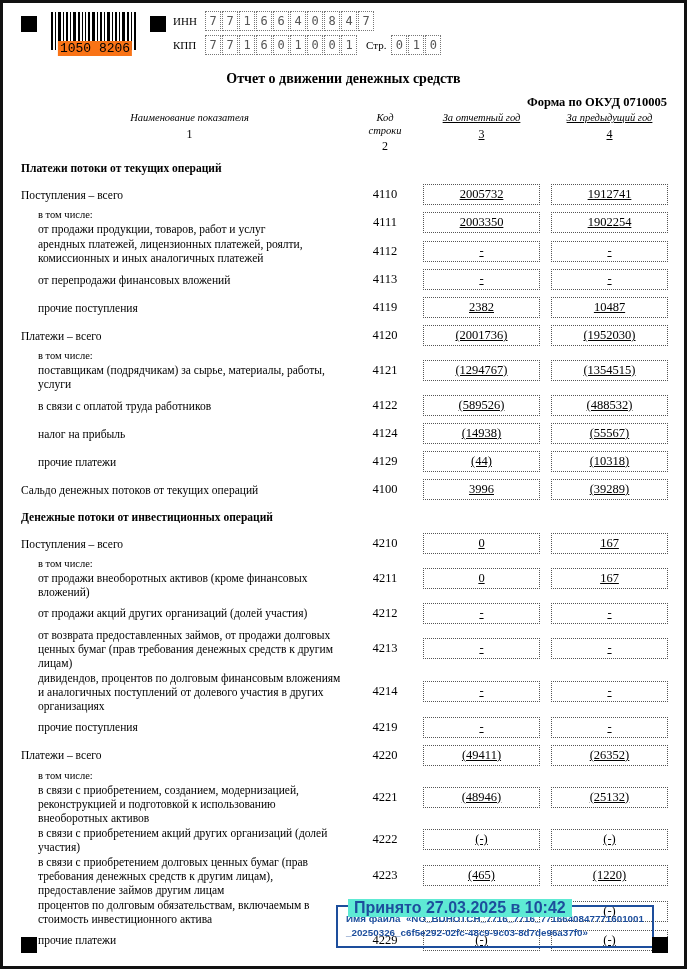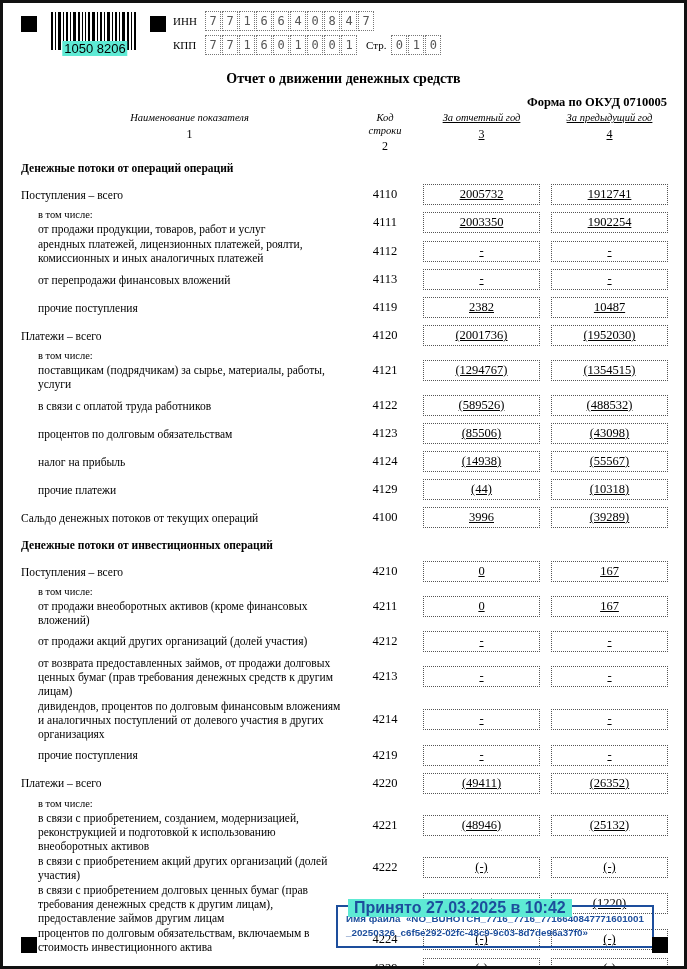--- a/index.html
+++ b/index.html
@@ -19,22 +19,22 @@
   .corner-sq { position: absolute; width: 16px; height: 16px; background: #000; }
   .sq-tl { left: 18px; top: 13px; }
   .sq-tm { left: 147px; top: 13px; }
   .sq-bl { left: 18px; bottom: 13px; }
   .sq-br { right: 16px; bottom: 13px; }
 
   .barcode-wrap { position: absolute; left: 48px; top: 9px; width: 88px; height: 44px; }
   .barcode-wrap svg { display: block; }
   .barcode-num {
     position: absolute; bottom: 0; left: 50%; transform: translateX(-50%);
-    background: #5eead4; padding: 0 2px;
-    font-family: Liberation Sans, sans-serif;
+    background: #f97316; padding: 0 2px;
+    font-family: Liberation Mono, monospace;
     font-size: 13px; white-space: nowrap;
   }
 
   .reg-fields { position: absolute; left: 170px; top: 8px; }
   .reg-row { display: flex; align-items: center; margin-bottom: 4px; }
   .reg-label { font-size: 11px; width: 32px; }
   .reg-label.str { width: auto; margin: 0 5px 0 8px; }
   .cells { display: flex; }
   .cell {
     width: 16px; height: 20px; margin-right: 1px;
@@ -187,21 +187,21 @@
         <span class="h">За отчетный год</span>
         <span class="n">3</span>
       </div>
       <div class="th c-val">
         <span class="h">За предыдущий год</span>
         <span class="n">4</span>
       </div>
     </div>
     <div>
         <div class="trow section-row">
-    <div class="c-label">Денежные потоки от операций операций</div>
+    <div class="c-label">Платежи потоки от текущих операций</div>
   </div>
         <div class="trow">
     <div class="c-label">
 
       <div class="label">Поступления – всего</div>
     </div>
     <div class="c-code">4110</div>
     <div class="valbox c-val">2005732</div>
     <div class="valbox c-val">1912741</div>
   </div>
@@ -260,29 +260,20 @@
     <div class="valbox c-val">(1354515)</div>
   </div>
         <div class="trow indent">
     <div class="c-label">
 
       <div class="label">в связи с оплатой труда работников</div>
     </div>
     <div class="c-code">4122</div>
     <div class="valbox c-val">(589526)</div>
     <div class="valbox c-val">(488532)</div>
-  </div>
-        <div class="trow indent">
-    <div class="c-label">
-
-      <div class="label">процентов по долговым обязательствам</div>
-    </div>
-    <div class="c-code">4123</div>
-    <div class="valbox c-val">(85506)</div>
-    <div class="valbox c-val">(43098)</div>
   </div>
         <div class="trow indent">
     <div class="c-label">
 
       <div class="label">налог на прибыль</div>
     </div>
     <div class="c-code">4124</div>
     <div class="valbox c-val">(14938)</div>
     <div class="valbox c-val">(55567)</div>
   </div>

